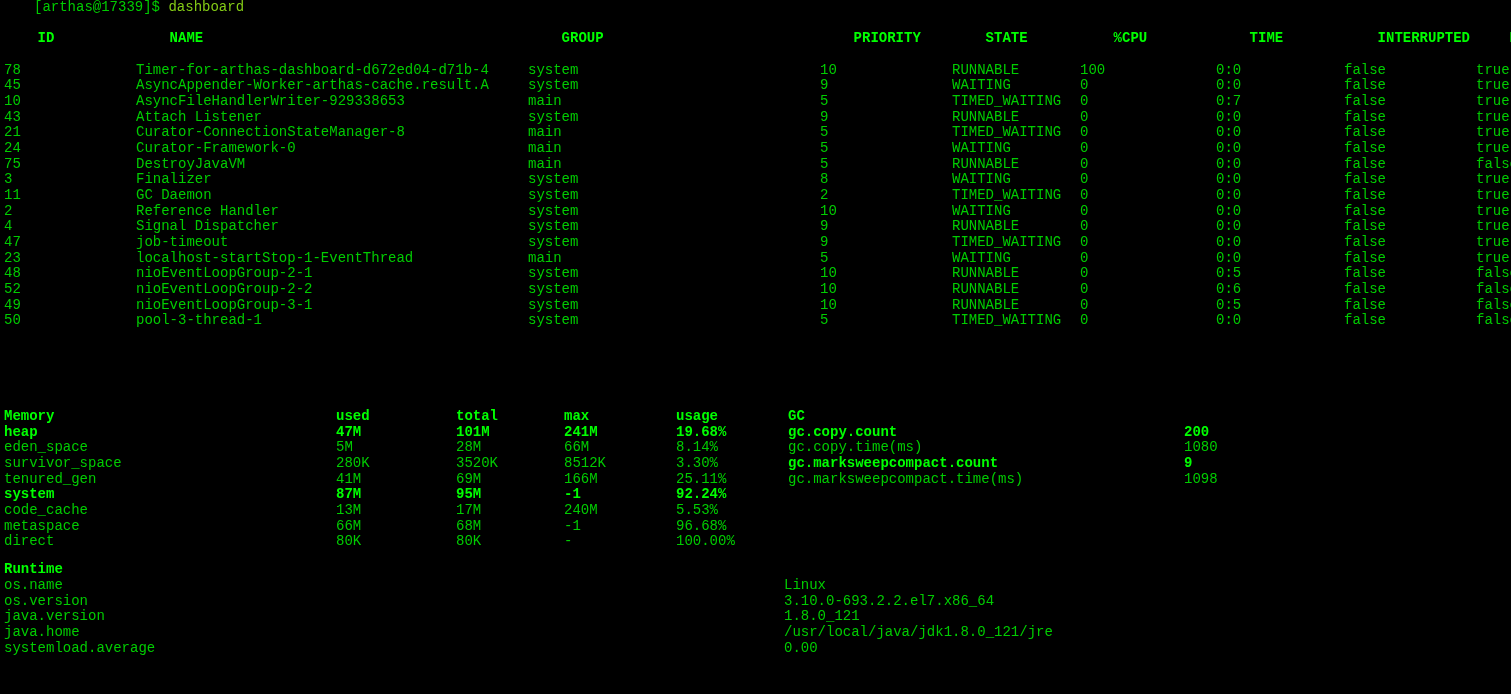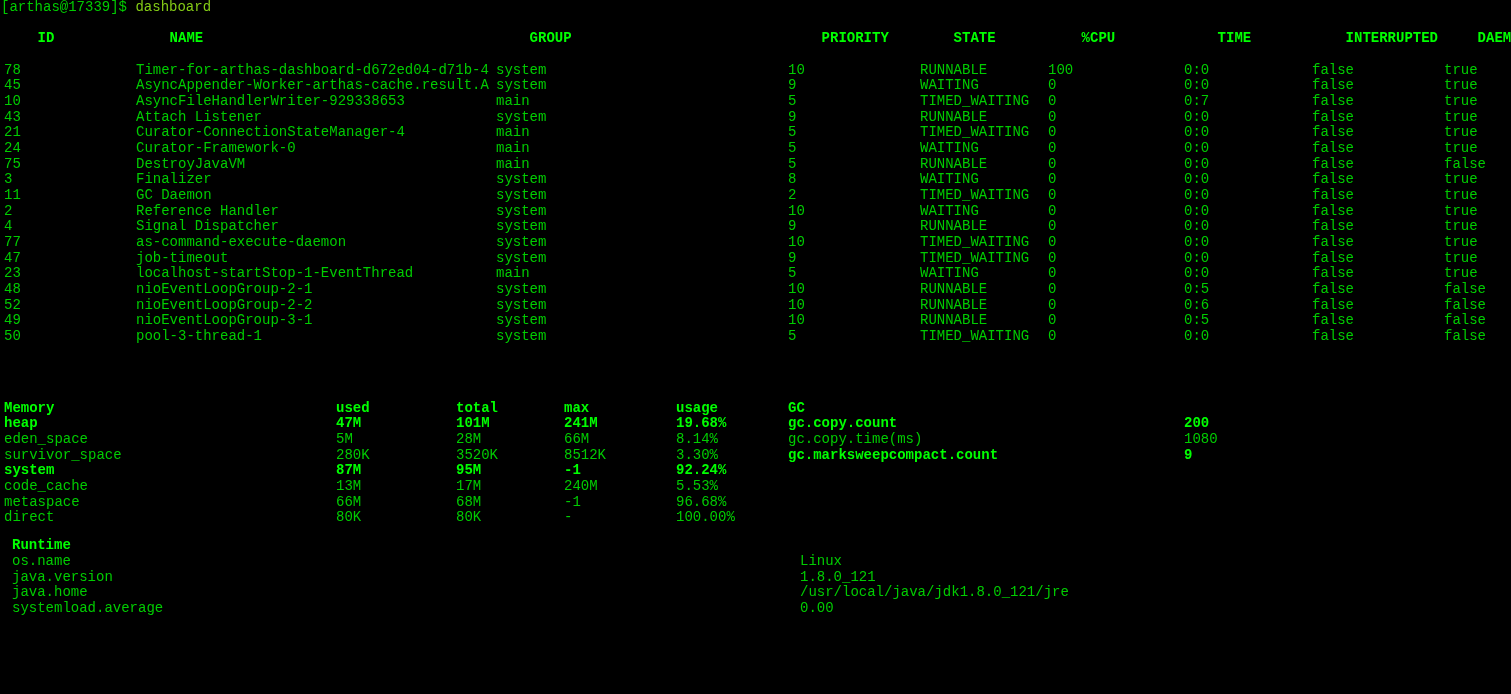--- a/index.html
+++ b/index.html
@@ -8,47 +8,47 @@
     background: #000;
     color: #00cc00;
     font-family: "Consolas", "Courier New", monospace;
     font-size: 14px;
     line-height: 1.12;
     width: 1511px;
     height: 694px;
     overflow: hidden;
   }
   .bold { font-weight: bold; color: #00ff00; }
-  .prompt { color: #00cc00; }
+  .prompt { color: #00cc00; padding-left: 33px; }
   .cmd { color: #84cc16; }
   .header-row span { font-weight: bold; color: #00ff00; }
   .threads-table { margin-left: 4px; }
   .threads-row { white-space: pre; }
   .threads-row span { display: inline-block; }
   .col-id { width: 132px; }
-  .col-name { width: 360px; }
+  .col-name { width: 392px; }
   .col-group { width: 260px; }
   .col-prio { width: 132px; padding-left: 32px; }
   .col-state { width: 128px; }
   .col-cpu { width: 136px; }
   .col-time { width: 128px; }
   .col-int { width: 132px; }
   .col-daemon { width: 70px; }
-  .memgc { margin-top: 56px; margin-left: 4px; }
+  .memgc { margin-top: 80px; margin-left: 4px; }
   .mem-row { white-space: pre; }
   .mem-row span { display: inline-block; }
   .m-col0 { width: 332px; }
   .m-col1 { width: 120px; }
   .m-col2 { width: 108px; }
   .m-col3 { width: 112px; }
   .m-col4 { width: 112px; }
   .g-col0 { width: 396px; }
   .g-col1 { width: 200px; }
   .runtime { margin-top: 12px; margin-left: 4px; }
-  .rt-row span { display: inline-block; margin-left: 8px; }
+  .rt-row span { display: inline-block; }
   .r-col0 { width: 780px; }
   .r-col1 { width: 600px; }
   .prompt-line { margin-left: 1px; }
 </style>
 </head>
 <body>
 
 <div class="prompt-line">
   <span class="prompt">[arthas@17339]$</span>
   <span class="cmd">dashboard</span>
@@ -56,53 +56,54 @@
 
 <div class="threads-table">
   <div class="threads-row header-row">
     <span class="col-id">ID</span><span class="col-name">NAME</span><span class="col-group">GROUP</span><span class="col-prio">PRIORITY</span><span class="col-state">STATE</span><span class="col-cpu">%CPU</span><span class="col-time">TIME</span><span class="col-int">INTERRUPTED</span><span class="col-daemon">DAEMON</span>
   </div>
   <div id="threads-body">
       <div class="threads-row"><span class="col-id">78</span><span class="col-name">Timer-for-arthas-dashboard-d672ed04-d71b-4</span><span class="col-group">system</span><span class="col-prio">10</span><span class="col-state">RUNNABLE</span><span class="col-cpu">100</span><span class="col-time">0:0</span><span class="col-int">false</span><span class="col-daemon">true</span></div>
       <div class="threads-row"><span class="col-id">45</span><span class="col-name">AsyncAppender-Worker-arthas-cache.result.A</span><span class="col-group">system</span><span class="col-prio">9</span><span class="col-state">WAITING</span><span class="col-cpu">0</span><span class="col-time">0:0</span><span class="col-int">false</span><span class="col-daemon">true</span></div>
       <div class="threads-row"><span class="col-id">10</span><span class="col-name">AsyncFileHandlerWriter-929338653</span><span class="col-group">main</span><span class="col-prio">5</span><span class="col-state">TIMED_WAITING</span><span class="col-cpu">0</span><span class="col-time">0:7</span><span class="col-int">false</span><span class="col-daemon">true</span></div>
       <div class="threads-row"><span class="col-id">43</span><span class="col-name">Attach Listener</span><span class="col-group">system</span><span class="col-prio">9</span><span class="col-state">RUNNABLE</span><span class="col-cpu">0</span><span class="col-time">0:0</span><span class="col-int">false</span><span class="col-daemon">true</span></div>
-      <div class="threads-row"><span class="col-id">21</span><span class="col-name">Curator-ConnectionStateManager-4</span><span class="col-group">main</span><span class="col-prio">5</span><span class="col-state">TIMED_WAITING</span><span class="col-cpu">0</span><span class="col-time">0:0</span><span class="col-int">false</span><span class="col-daemon">true</span></div>
+      <div class="threads-row"><span class="col-id">21</span><span class="col-name">Curator-ConnectionStateManager-8</span><span class="col-group">main</span><span class="col-prio">5</span><span class="col-state">TIMED_WAITING</span><span class="col-cpu">0</span><span class="col-time">0:0</span><span class="col-int">false</span><span class="col-daemon">true</span></div>
       <div class="threads-row"><span class="col-id">24</span><span class="col-name">Curator-Framework-0</span><span class="col-group">main</span><span class="col-prio">5</span><span class="col-state">WAITING</span><span class="col-cpu">0</span><span class="col-time">0:0</span><span class="col-int">false</span><span class="col-daemon">true</span></div>
       <div class="threads-row"><span class="col-id">75</span><span class="col-name">DestroyJavaVM</span><span class="col-group">main</span><span class="col-prio">5</span><span class="col-state">RUNNABLE</span><span class="col-cpu">0</span><span class="col-time">0:0</span><span class="col-int">false</span><span class="col-daemon">false</span></div>
       <div class="threads-row"><span class="col-id">3</span><span class="col-name">Finalizer</span><span class="col-group">system</span><span class="col-prio">8</span><span class="col-state">WAITING</span><span class="col-cpu">0</span><span class="col-time">0:0</span><span class="col-int">false</span><span class="col-daemon">true</span></div>
       <div class="threads-row"><span class="col-id">11</span><span class="col-name">GC Daemon</span><span class="col-group">system</span><span class="col-prio">2</span><span class="col-state">TIMED_WAITING</span><span class="col-cpu">0</span><span class="col-time">0:0</span><span class="col-int">false</span><span class="col-daemon">true</span></div>
       <div class="threads-row"><span class="col-id">2</span><span class="col-name">Reference Handler</span><span class="col-group">system</span><span class="col-prio">10</span><span class="col-state">WAITING</span><span class="col-cpu">0</span><span class="col-time">0:0</span><span class="col-int">false</span><span class="col-daemon">true</span></div>
       <div class="threads-row"><span class="col-id">4</span><span class="col-name">Signal Dispatcher</span><span class="col-group">system</span><span class="col-prio">9</span><span class="col-state">RUNNABLE</span><span class="col-cpu">0</span><span class="col-time">0:0</span><span class="col-int">false</span><span class="col-daemon">true</span></div>
-      <div class="threads-row"><span class="col-id">77</span><span class="col-name">as-command-execute-daemon</span><span class="col-group">system</span><span class="col-prio">10</span><span class="col-state">TIMED_WAITING</span><span class="col-cpu">0</span><span class="col-time">0:0</span><span class="col-int">false</span><span class="col-daemon">true</span></div>
       <div class="threads-row"><span class="col-id">47</span><span class="col-name">job-timeout</span><span class="col-group">system</span><span class="col-prio">9</span><span class="col-state">TIMED_WAITING</span><span class="col-cpu">0</span><span class="col-time">0:0</span><span class="col-int">false</span><span class="col-daemon">true</span></div>
       <div class="threads-row"><span class="col-id">23</span><span class="col-name">localhost-startStop-1-EventThread</span><span class="col-group">main</span><span class="col-prio">5</span><span class="col-state">WAITING</span><span class="col-cpu">0</span><span class="col-time">0:0</span><span class="col-int">false</span><span class="col-daemon">true</span></div>
       <div class="threads-row"><span class="col-id">48</span><span class="col-name">nioEventLoopGroup-2-1</span><span class="col-group">system</span><span class="col-prio">10</span><span class="col-state">RUNNABLE</span><span class="col-cpu">0</span><span class="col-time">0:5</span><span class="col-int">false</span><span class="col-daemon">false</span></div>
       <div class="threads-row"><span class="col-id">52</span><span class="col-name">nioEventLoopGroup-2-2</span><span class="col-group">system</span><span class="col-prio">10</span><span class="col-state">RUNNABLE</span><span class="col-cpu">0</span><span class="col-time">0:6</span><span class="col-int">false</span><span class="col-daemon">false</span></div>
       <div class="threads-row"><span class="col-id">49</span><span class="col-name">nioEventLoopGroup-3-1</span><span class="col-group">system</span><span class="col-prio">10</span><span class="col-state">RUNNABLE</span><span class="col-cpu">0</span><span class="col-time">0:5</span><span class="col-int">false</span><span class="col-daemon">false</span></div>
       <div class="threads-row"><span class="col-id">50</span><span class="col-name">pool-3-thread-1</span><span class="col-group">system</span><span class="col-prio">5</span><span class="col-state">TIMED_WAITING</span><span class="col-cpu">0</span><span class="col-time">0:0</span><span class="col-int">false</span><span class="col-daemon">false</span></div>
     </div>
 </div>
 
 <div class="memgc">
   <div id="mem-body">
       <div class="mem-row"><span class="m-col0 bold">Memory</span><span class="m-col1 bold">used</span><span class="m-col2 bold">total</span><span class="m-col3 bold">max</span><span class="m-col4 bold">usage</span><span class="g-col0 bold">GC</span><span class="g-col1"></span></div>
       <div class="mem-row"><span class="m-col0 bold">heap</span><span class="m-col1 bold">47M</span><span class="m-col2 bold">101M</span><span class="m-col3 bold">241M</span><span class="m-col4 bold">19.68%</span><span class="g-col0 bold">gc.copy.count</span><span class="g-col1 bold">200</span></div>
       <div class="mem-row"><span class="m-col0">eden_space</span><span class="m-col1">5M</span><span class="m-col2">28M</span><span class="m-col3">66M</span><span class="m-col4">8.14%</span><span class="g-col0">gc.copy.time(ms)</span><span class="g-col1">1080</span></div>
       <div class="mem-row"><span class="m-col0">survivor_space</span><span class="m-col1">280K</span><span class="m-col2">3520K</span><span class="m-col3">8512K</span><span class="m-col4">3.30%</span><span class="g-col0 bold">gc.marksweepcompact.count</span><span class="g-col1 bold">9</span></div>
+      <div class="mem-row"><span class="m-col0">tenured_gen</span><span class="m-col1">41M</span><span class="m-col2">69M</span><span class="m-col3">166M</span><span class="m-col4">25.11%</span><span class="g-col0">gc.marksweepcompact.time(ms)</span><span class="g-col1">1098</span></div>
       <div class="mem-row"><span class="m-col0 bold">system</span><span class="m-col1 bold">87M</span><span class="m-col2 bold">95M</span><span class="m-col3 bold">-1</span><span class="m-col4 bold">92.24%</span><span class="g-col0"></span><span class="g-col1"></span></div>
       <div class="mem-row"><span class="m-col0">code_cache</span><span class="m-col1">13M</span><span class="m-col2">17M</span><span class="m-col3">240M</span><span class="m-col4">5.53%</span><span class="g-col0"></span><span class="g-col1"></span></div>
       <div class="mem-row"><span class="m-col0">metaspace</span><span class="m-col1">66M</span><span class="m-col2">68M</span><span class="m-col3">-1</span><span class="m-col4">96.68%</span><span class="g-col0"></span><span class="g-col1"></span></div>
       <div class="mem-row"><span class="m-col0">direct</span><span class="m-col1">80K</span><span class="m-col2">80K</span><span class="m-col3">-</span><span class="m-col4">100.00%</span><span class="g-col0"></span><span class="g-col1"></span></div>
     </div>
 </div>
 
 <div class="runtime">
   <div class="rt-row">
     <span class="r-col0 bold">Runtime</span>
   </div>
   <div id="rt-body">
       <div class="rt-row"><span class="r-col0">os.name</span><span class="r-col1">Linux</span></div>
+      <div class="rt-row"><span class="r-col0">os.version</span><span class="r-col1">3.10.0-693.2.2.el7.x86_64</span></div>
       <div class="rt-row"><span class="r-col0">java.version</span><span class="r-col1">1.8.0_121</span></div>
       <div class="rt-row"><span class="r-col0">java.home</span><span class="r-col1">/usr/local/java/jdk1.8.0_121/jre</span></div>
       <div class="rt-row"><span class="r-col0">systemload.average</span><span class="r-col1">0.00</span></div>
     </div>
 </div>
 
 </body></html>

